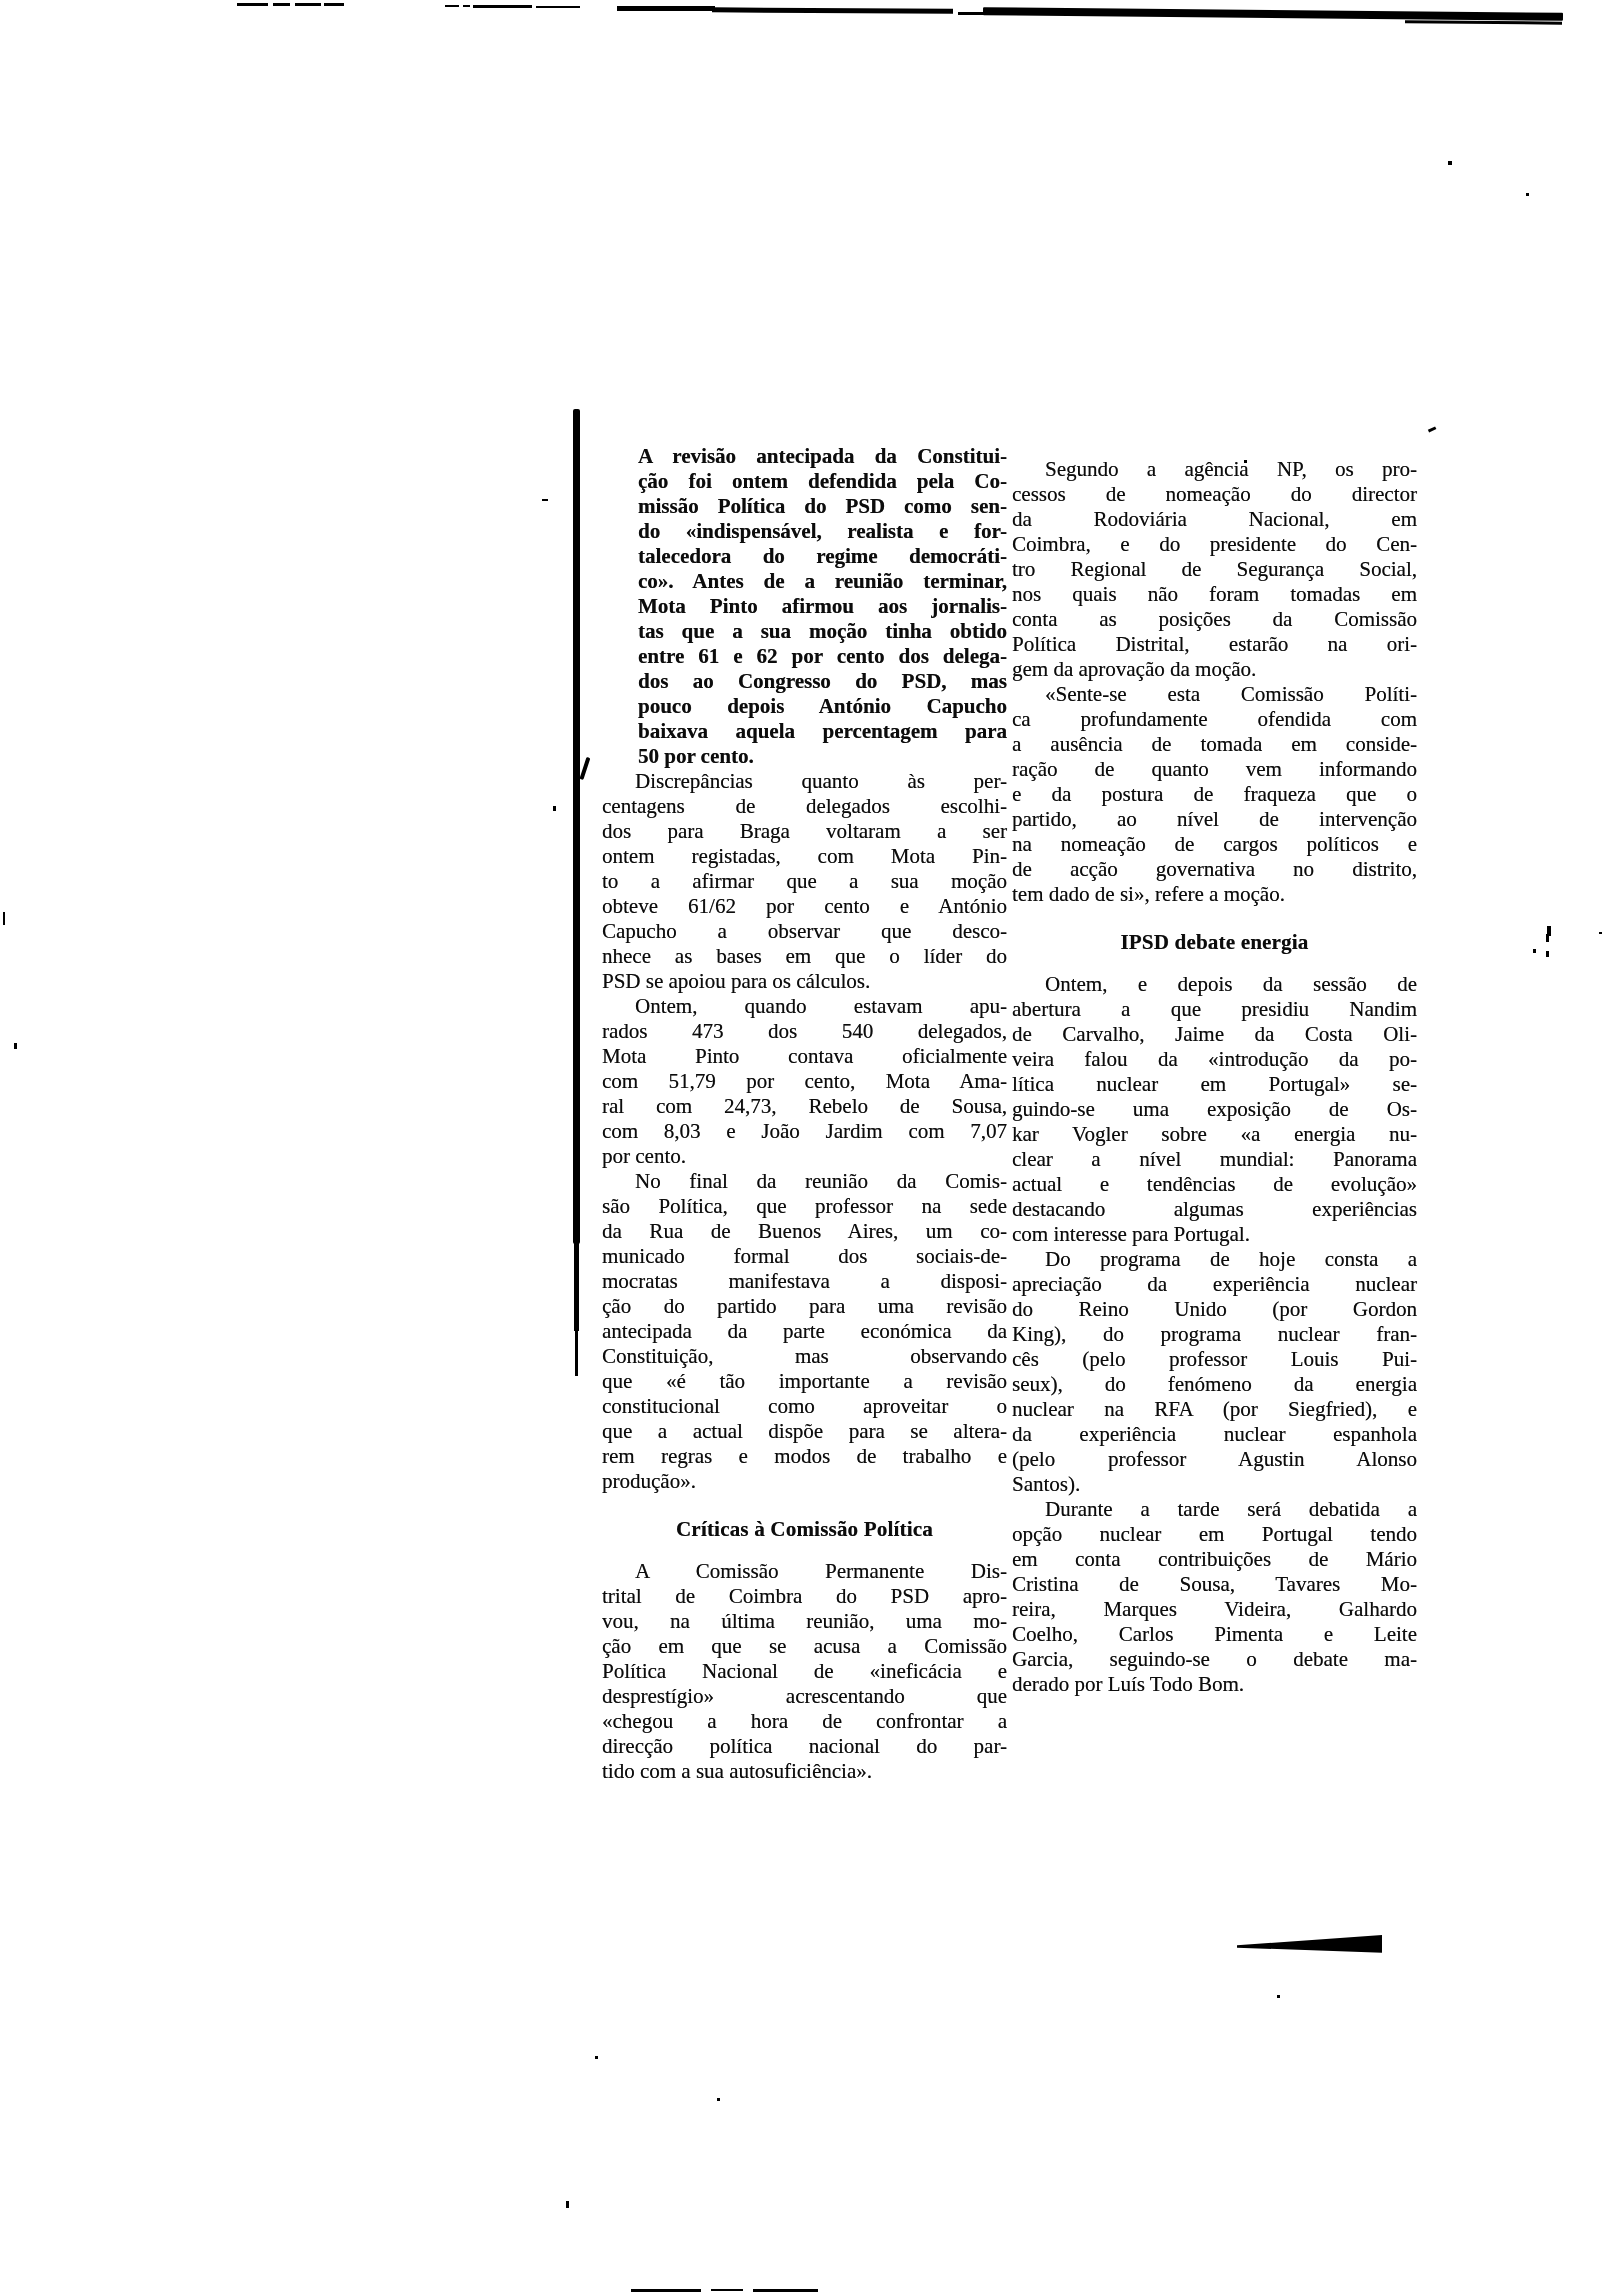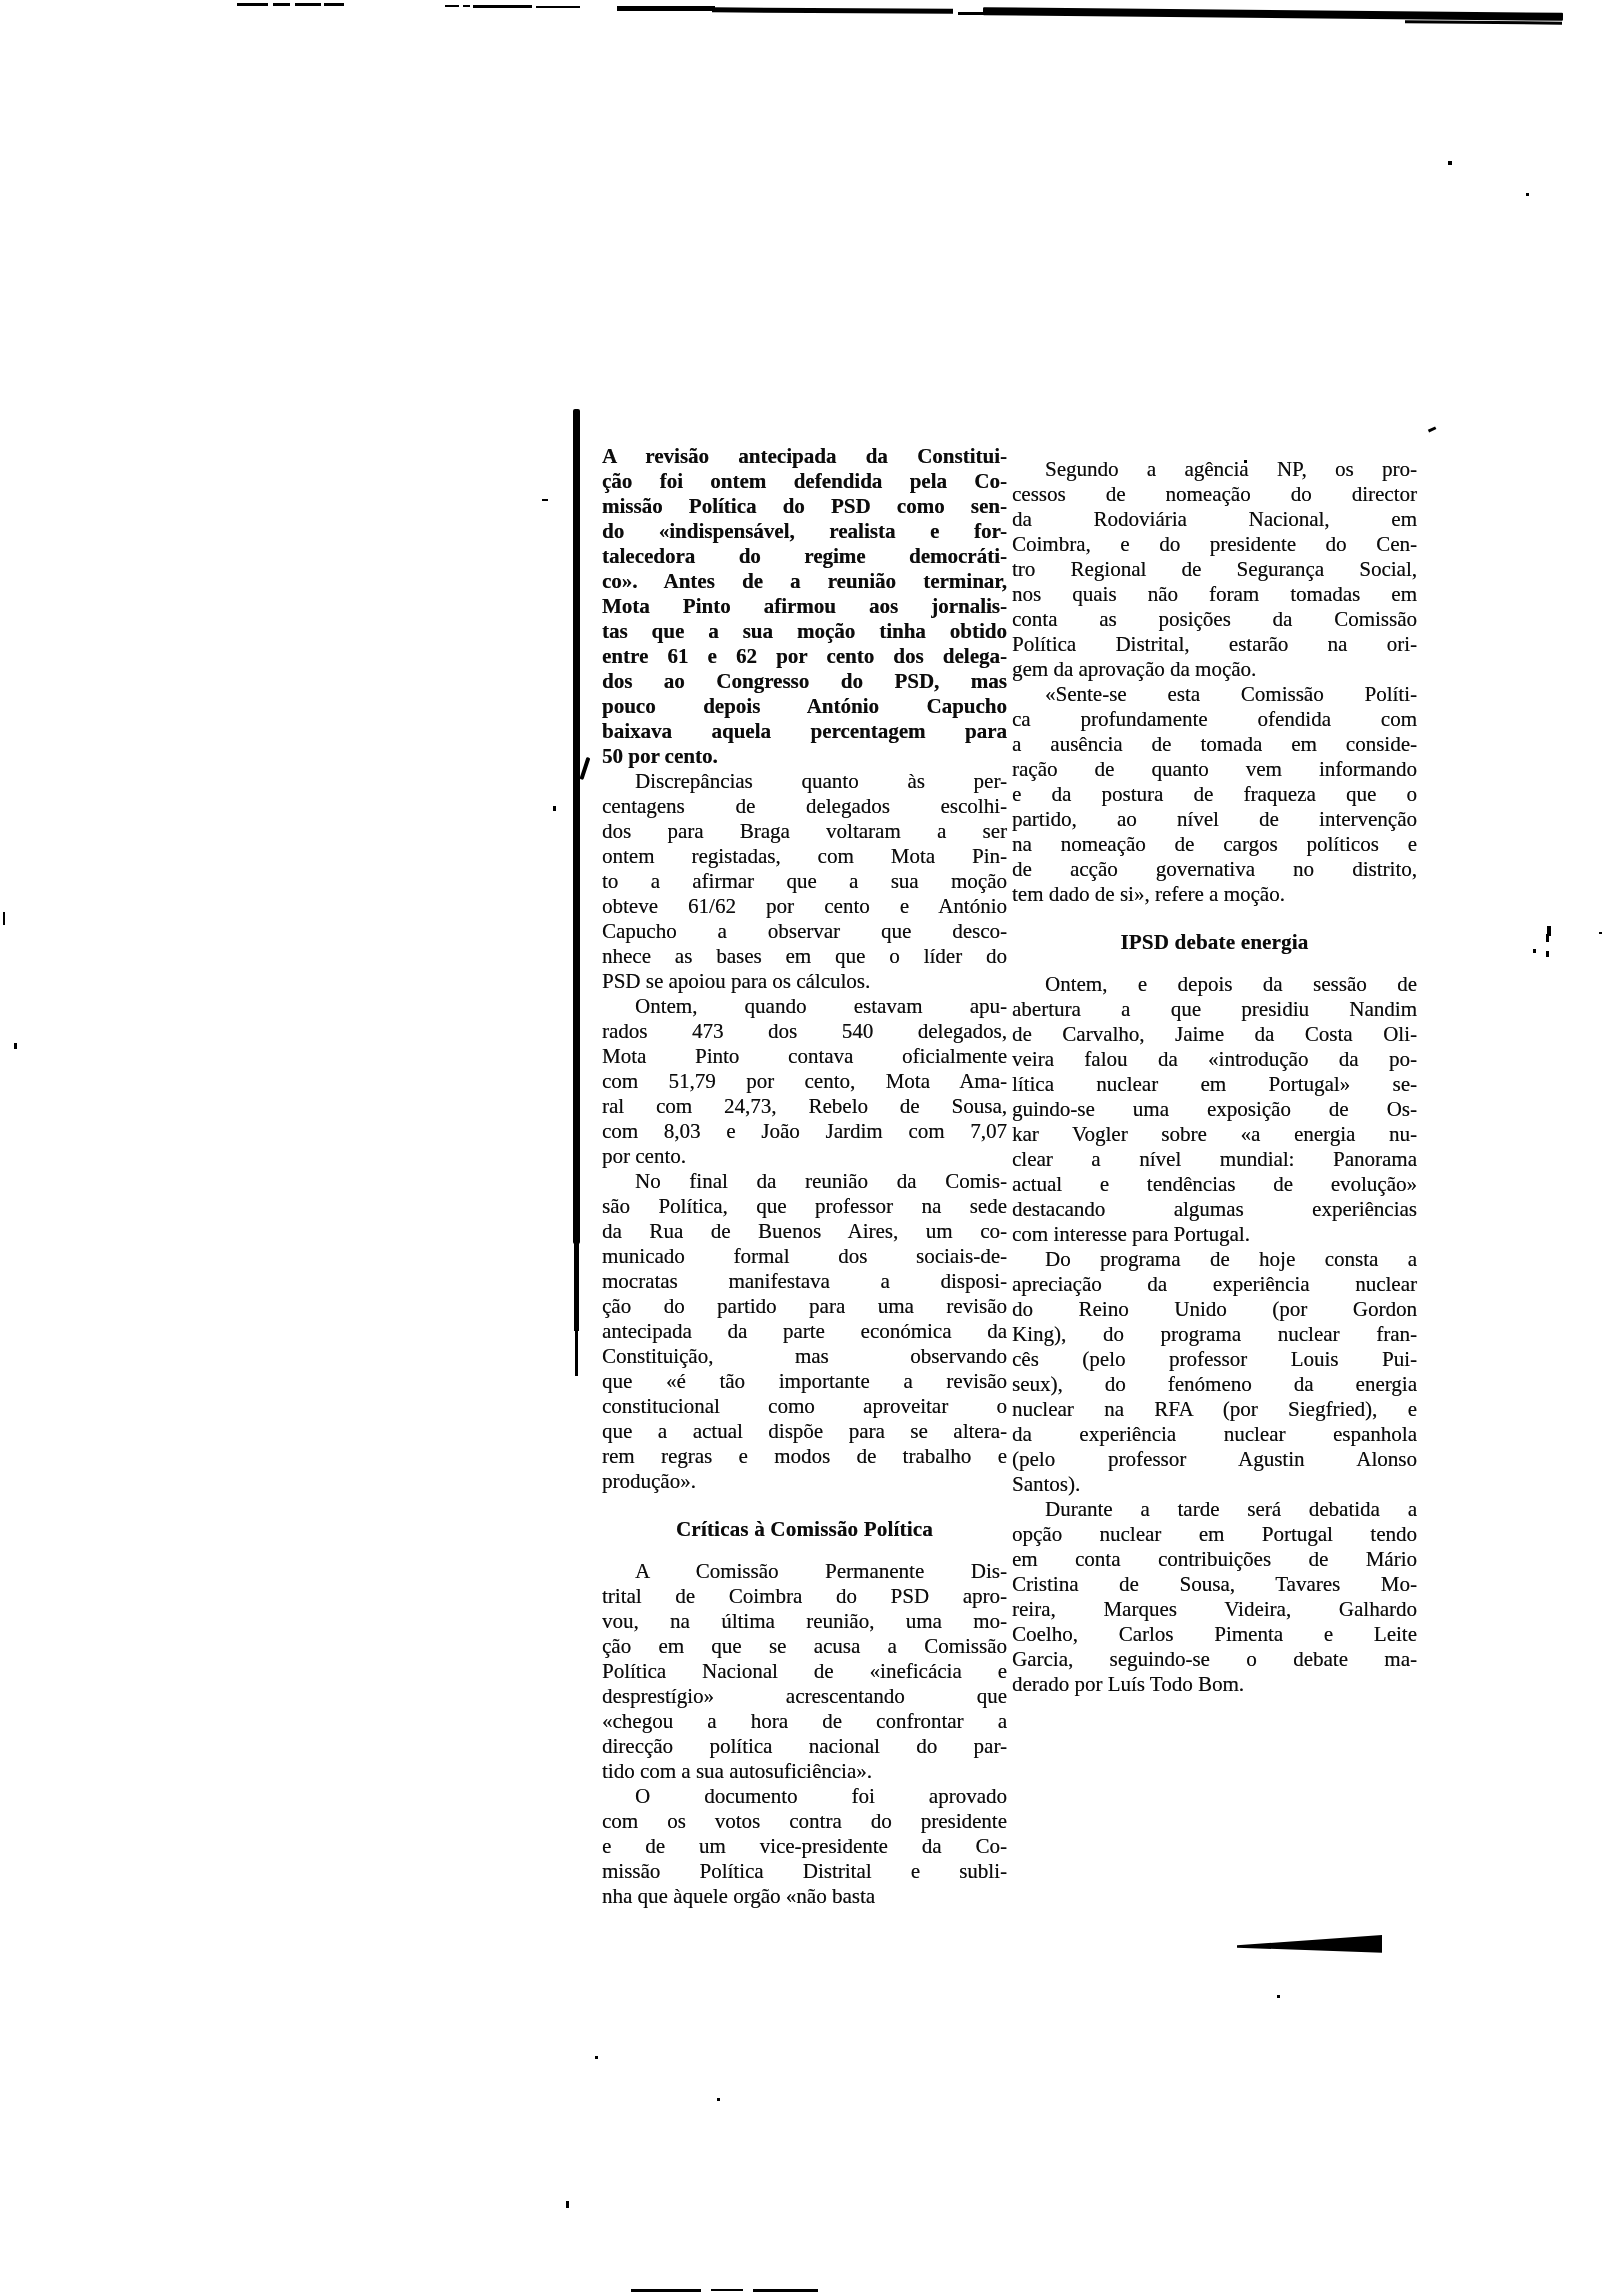--- a/index.html
+++ b/index.html
@@ -14,21 +14,21 @@
   .column {
     position: absolute;
     width: 405px;
     font-size: 21px;
     line-height: 25px;
     text-shadow: 0.2px 0.2px 0.3px rgba(0,0,0,0.55);
   }
   #left-column  { left: 602px; top: 444px; }
   #right-column { left: 1012px; top: 457px; }
   .para { margin: 0; }
-  .para.lead { font-weight: 700; }
+  .para.lead { font-weight: 700; margin-left: 36px; }
   .line { text-align: justify; text-align-last: justify; }
   .line.last { text-align-last: left; }
   .para.indent .line.first { text-indent: 33px; }
   .heading {
     font-weight: 700;
     font-size: 21px;
     line-height: 31px;
     text-align: center;
     margin: 19.7px 0 14.7px 0;
     letter-spacing: 0.2px;
@@ -105,27 +105,20 @@
     <div class="para indent">
       <div class="line first">A Comissão Permanente Dis-</div>
       <div class="line">trital de Coimbra do PSD apro-</div>
       <div class="line">vou, na última reunião, uma mo-</div>
       <div class="line">ção em que se acusa a Comissão</div>
       <div class="line">Política Nacional de «ineficácia e</div>
       <div class="line">desprestígio» acrescentando que</div>
       <div class="line">«chegou a hora de confrontar a</div>
       <div class="line">direcção política nacional do par-</div>
       <div class="line last">tido com a sua autosuficiência».</div>
-    </div>
-    <div class="para indent">
-      <div class="line first">O documento foi aprovado</div>
-      <div class="line">com os votos contra do presidente</div>
-      <div class="line">e de um vice-presidente da Co-</div>
-      <div class="line">missão Política Distrital e subli-</div>
-      <div class="line last">nha que àquele orgão «não basta</div>
     </div>
   </div>
 
 <div id="right-column" class="column">
     <div class="para indent">
       <div class="line first">Segundo a agência NP, os pro-</div>
       <div class="line">cessos de nomeação do director</div>
       <div class="line">da Rodoviária Nacional, em</div>
       <div class="line">Coimbra, e do presidente do Cen-</div>
       <div class="line">tro Regional de Segurança Social,</div>

